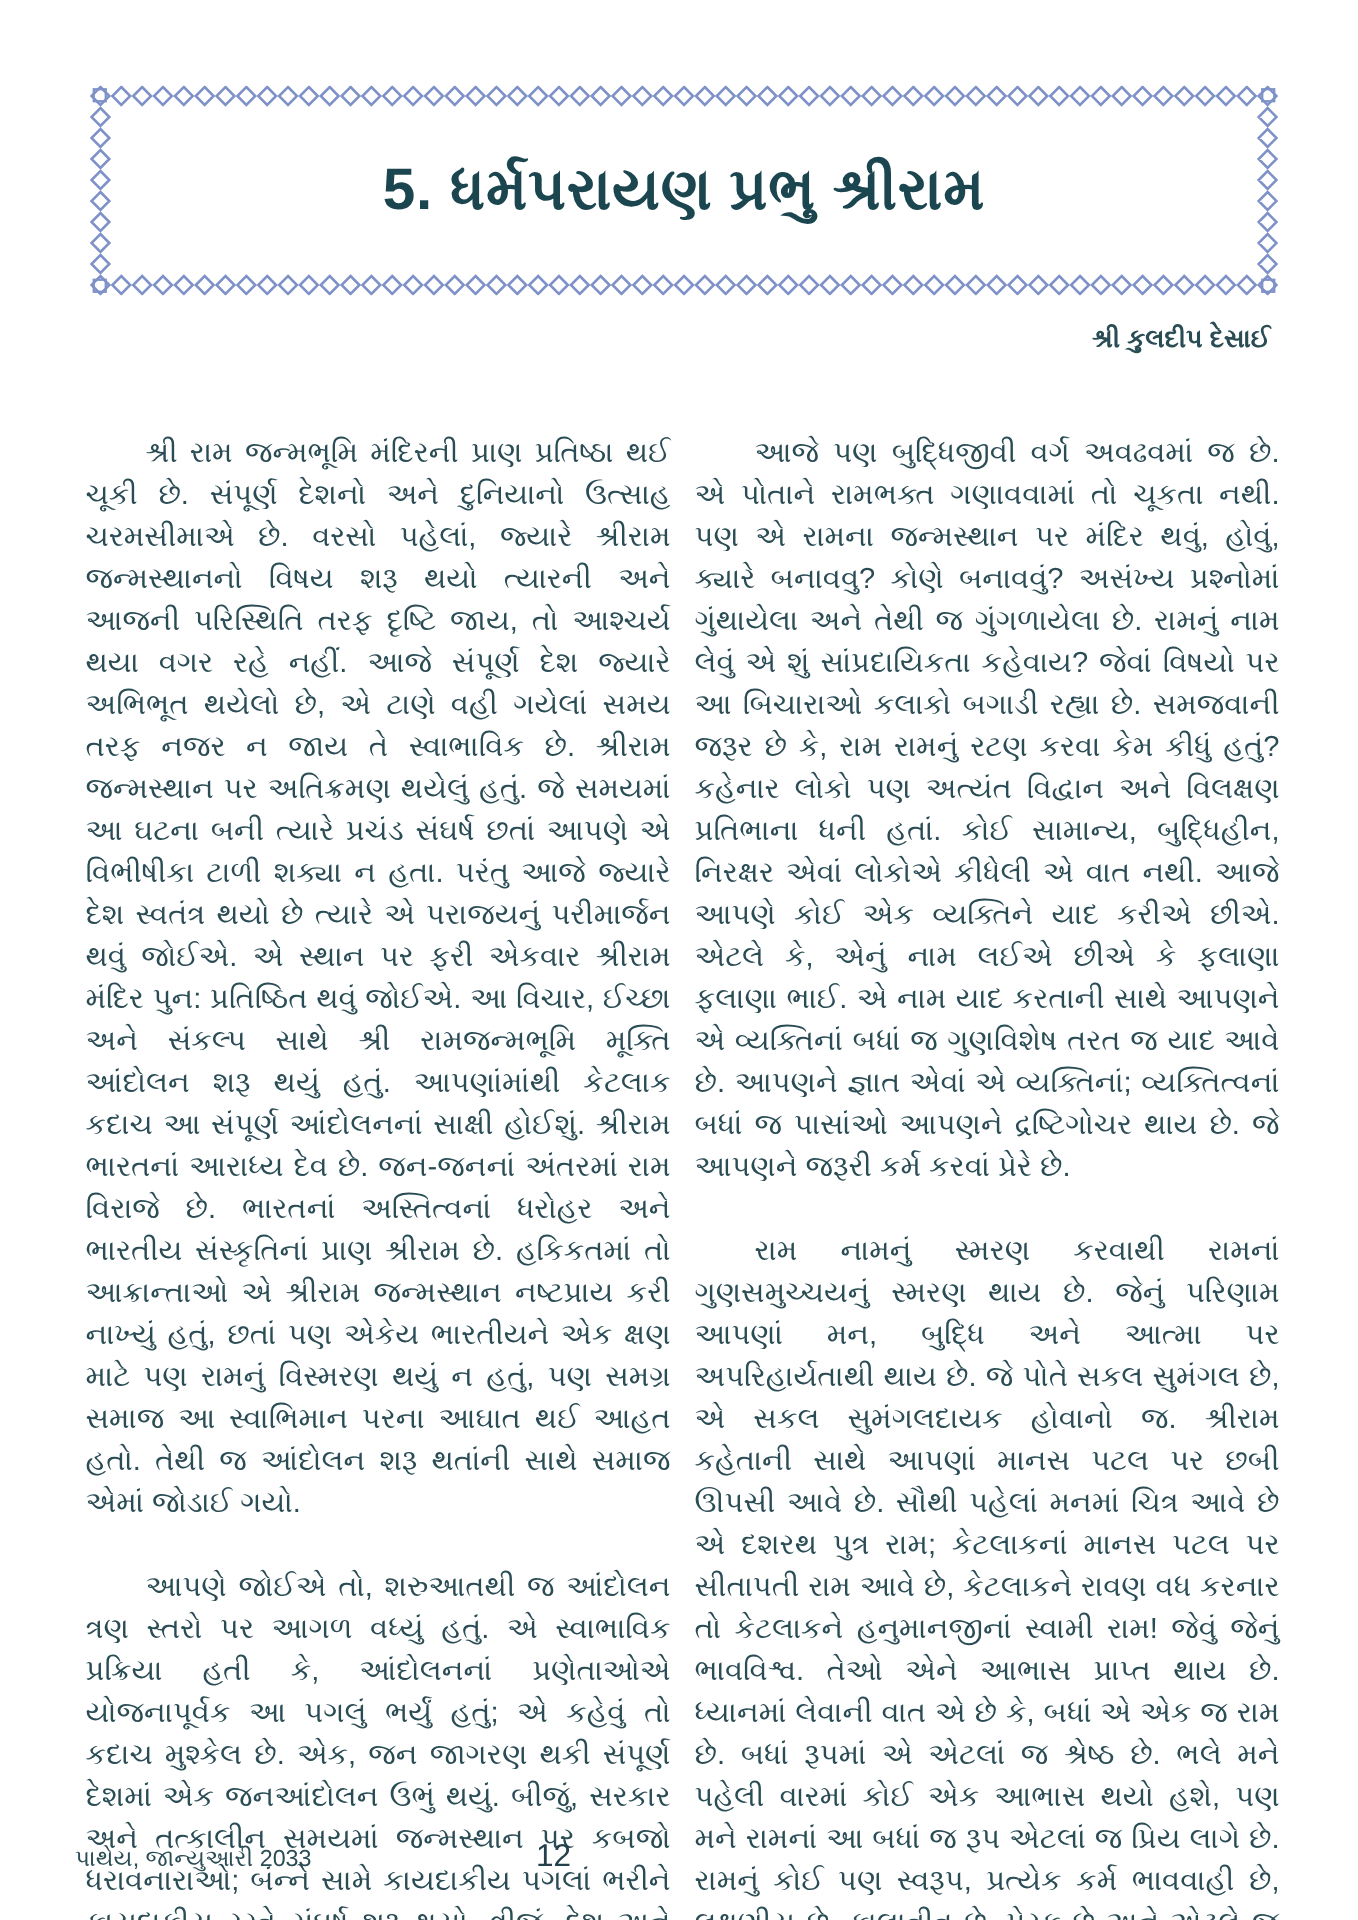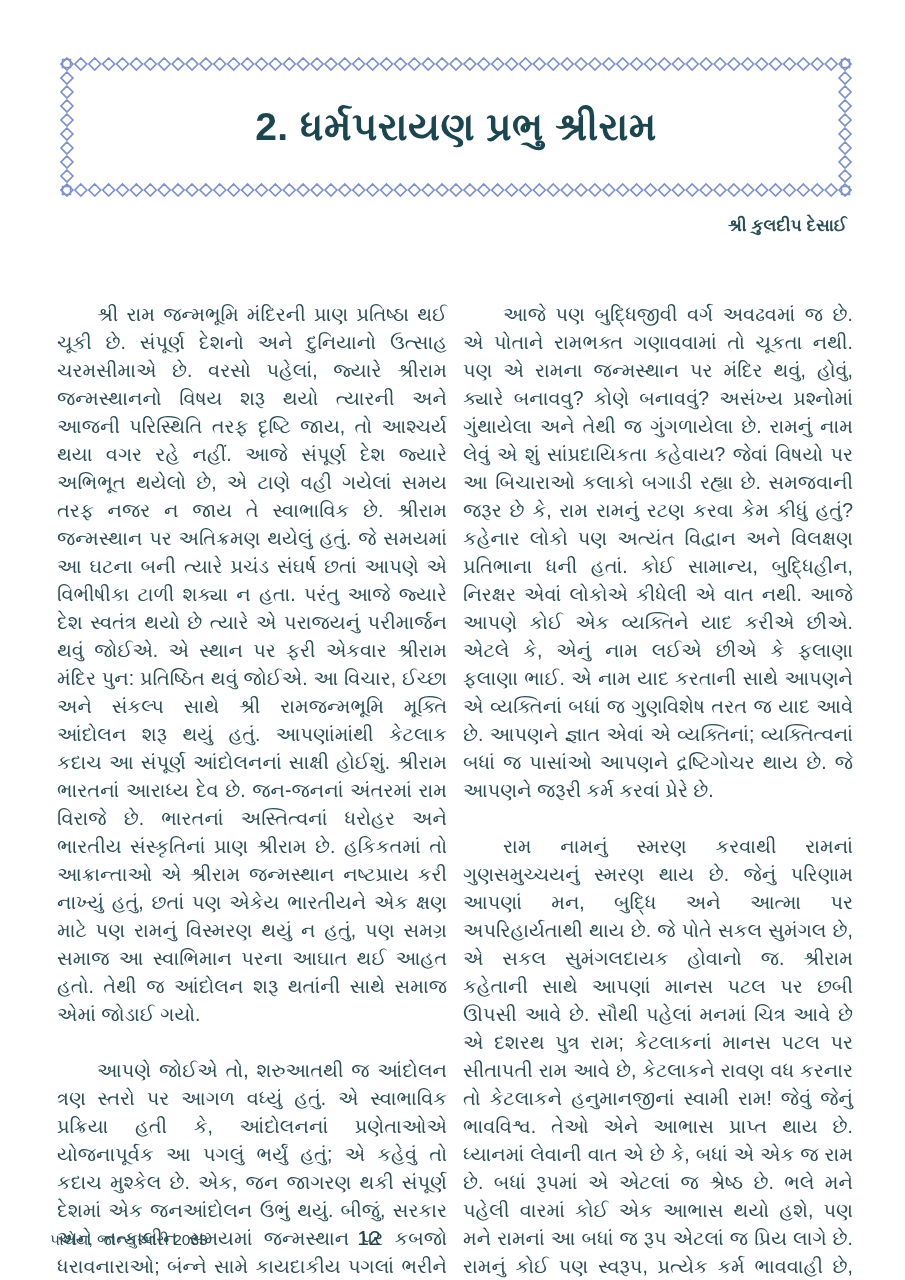--- a/index.html
+++ b/index.html
@@ -57,21 +57,21 @@
     display: flex;
     gap: 16px;
   }
   .col {
     width: 390px;
     text-align: justify;
     font-size: 19.4px;
     line-height: 28px;
     color: var(--text);
   }
-  .col p { margin: 12px 0 28px 0; text-indent: 40px; }
+  .col p { margin: 0 0 28px 0; text-indent: 40px; }
   .col p:last-child { margin-bottom: 0; }
   .footer-journal {
     position: absolute;
     left: 50px;
     top: 1231px;
     font-size: 15.5px;
     color: var(--footer);
   }
   .footer-pagenum {
     position: absolute;
@@ -89,21 +89,21 @@
 <div class="page">
 
   <div class="title-box">
     <svg id="border-svg" width="792" height="140" viewBox="0 0 792 140">
         <path d="M6.947368421052632 1L12.894736842105264 7L6.947368421052632 13L1 7ZM6.947368421052632 127L12.894736842105264 133L6.947368421052632 139L1 133ZM20.842105263157897 1L26.789473684210527 7L20.842105263157897 13L14.894736842105265 7ZM20.842105263157897 127L26.789473684210527 133L20.842105263157897 139L14.894736842105265 133ZM34.73684210526316 1L40.68421052631579 7L34.73684210526316 13L28.789473684210527 7ZM34.73684210526316 127L40.68421052631579 133L34.73684210526316 139L28.789473684210527 133ZM48.631578947368425 1L54.578947368421055 7L48.631578947368425 13L42.684210526315795 7ZM48.631578947368425 127L54.578947368421055 133L48.631578947368425 139L42.684210526315795 133ZM62.526315789473685 1L68.47368421052632 7L62.526315789473685 13L56.578947368421055 7ZM62.526315789473685 127L68.47368421052632 133L62.526315789473685 139L56.578947368421055 133ZM76.42105263157895 1L82.36842105263158 7L76.42105263157895 13L70.47368421052632 7ZM76.42105263157895 127L82.36842105263158 133L76.42105263157895 139L70.47368421052632 133ZM90.31578947368422 1L96.26315789473685 7L90.31578947368422 13L84.36842105263159 7ZM90.31578947368422 127L96.26315789473685 133L90.31578947368422 139L84.36842105263159 133ZM104.21052631578948 1L110.15789473684211 7L104.21052631578948 13L98.26315789473685 7ZM104.21052631578948 127L110.15789473684211 133L104.21052631578948 139L98.26315789473685 133ZM118.10526315789474 1L124.05263157894737 7L118.10526315789474 13L112.15789473684211 7ZM118.10526315789474 127L124.05263157894737 133L118.10526315789474 139L112.15789473684211 133ZM132 1L137.94736842105263 7L132 13L126.05263157894737 7ZM132 127L137.94736842105263 133L132 139L126.05263157894737 133ZM145.89473684210526 1L151.8421052631579 7L145.89473684210526 13L139.94736842105263 7ZM145.89473684210526 127L151.8421052631579 133L145.89473684210526 139L139.94736842105263 133ZM159.78947368421052 1L165.73684210526315 7L159.78947368421052 13L153.8421052631579 7ZM159.78947368421052 127L165.73684210526315 133L159.78947368421052 139L153.8421052631579 133ZM173.6842105263158 1L179.63157894736844 7L173.6842105263158 13L167.73684210526318 7ZM173.6842105263158 127L179.63157894736844 133L173.6842105263158 139L167.73684210526318 133ZM187.57894736842107 1L193.5263157894737 7L187.57894736842107 13L181.63157894736844 7ZM187.57894736842107 127L193.5263157894737 133L187.57894736842107 139L181.63157894736844 133ZM201.47368421052633 1L207.42105263157896 7L201.47368421052633 13L195.5263157894737 7ZM201.47368421052633 127L207.42105263157896 133L201.47368421052633 139L195.5263157894737 133ZM215.3684210526316 1L221.31578947368422 7L215.3684210526316 13L209.42105263157896 7ZM215.3684210526316 127L221.31578947368422 133L215.3684210526316 139L209.42105263157896 133ZM229.26315789473685 1L235.21052631578948 7L229.26315789473685 13L223.31578947368422 7ZM229.26315789473685 127L235.21052631578948 133L229.26315789473685 139L223.31578947368422 133ZM243.1578947368421 1L249.10526315789474 7L243.1578947368421 13L237.21052631578948 7ZM243.1578947368421 127L249.10526315789474 133L243.1578947368421 139L237.21052631578948 133ZM257.0526315789474 1L263.00000000000006 7L257.0526315789474 13L251.10526315789477 7ZM257.0526315789474 127L263.00000000000006 133L257.0526315789474 139L251.10526315789477 133ZM270.94736842105266 1L276.8947368421053 7L270.94736842105266 13L265 7ZM270.94736842105266 127L276.8947368421053 133L270.94736842105266 139L265 133ZM284.8421052631579 1L290.7894736842106 7L284.8421052631579 13L278.89473684210526 7ZM284.8421052631579 127L290.7894736842106 133L284.8421052631579 139L278.89473684210526 133ZM298.7368421052632 1L304.68421052631584 7L298.7368421052632 13L292.7894736842105 7ZM298.7368421052632 127L304.68421052631584 133L298.7368421052632 139L292.7894736842105 133ZM312.63157894736844 1L318.5789473684211 7L312.63157894736844 13L306.6842105263158 7ZM312.63157894736844 127L318.5789473684211 133L312.63157894736844 139L306.6842105263158 133ZM326.5263157894737 1L332.47368421052636 7L326.5263157894737 13L320.57894736842104 7ZM326.5263157894737 127L332.47368421052636 133L326.5263157894737 139L320.57894736842104 133ZM340.421052631579 1L346.3684210526317 7L340.421052631579 13L334.47368421052636 7ZM340.421052631579 127L346.3684210526317 133L340.421052631579 139L334.47368421052636 133ZM354.3157894736843 1L360.26315789473693 7L354.3157894736843 13L348.3684210526316 7ZM354.3157894736843 127L360.26315789473693 133L354.3157894736843 139L348.3684210526316 133ZM368.21052631578954 1L374.1578947368422 7L368.21052631578954 13L362.2631578947369 7ZM368.21052631578954 127L374.1578947368422 133L368.21052631578954 139L362.2631578947369 133ZM382.1052631578948 1L388.05263157894746 7L382.1052631578948 13L376.15789473684214 7ZM382.1052631578948 127L388.05263157894746 133L382.1052631578948 139L376.15789473684214 133ZM396.00000000000006 1L401.9473684210527 7L396.00000000000006 13L390.0526315789474 7ZM396.00000000000006 127L401.9473684210527 133L396.00000000000006 139L390.0526315789474 133ZM409.8947368421053 1L415.842105263158 7L409.8947368421053 13L403.94736842105266 7ZM409.8947368421053 127L415.842105263158 133L409.8947368421053 139L403.94736842105266 133ZM423.7894736842106 1L429.73684210526324 7L423.7894736842106 13L417.8421052631579 7ZM423.7894736842106 127L429.73684210526324 133L423.7894736842106 139L417.8421052631579 133ZM437.68421052631584 1L443.6315789473685 7L437.68421052631584 13L431.7368421052632 7ZM437.68421052631584 127L443.6315789473685 133L437.68421052631584 139L431.7368421052632 133ZM451.5789473684211 1L457.52631578947376 7L451.5789473684211 13L445.63157894736844 7ZM451.5789473684211 127L457.52631578947376 133L451.5789473684211 139L445.63157894736844 133ZM465.47368421052636 1L471.421052631579 7L465.47368421052636 13L459.5263157894737 7ZM465.47368421052636 127L471.421052631579 133L465.47368421052636 139L459.5263157894737 133ZM479.3684210526316 1L485.3157894736843 7L479.3684210526316 13L473.42105263157896 7ZM479.3684210526316 127L485.3157894736843 133L479.3684210526316 139L473.42105263157896 133ZM493.2631578947369 1L499.21052631578954 7L493.2631578947369 13L487.3157894736842 7ZM493.2631578947369 127L499.21052631578954 133L493.2631578947369 139L487.3157894736842 133ZM507.15789473684214 1L513.1052631578948 7L507.15789473684214 13L501.2105263157895 7ZM507.15789473684214 127L513.1052631578948 133L507.15789473684214 139L501.2105263157895 133ZM521.0526315789474 1L527 7L521.0526315789474 13L515.1052631578948 7ZM521.0526315789474 127L527 133L521.0526315789474 139L515.1052631578948 133ZM534.9473684210526 1L540.8947368421052 7L534.9473684210526 13L529 7ZM534.9473684210526 127L540.8947368421052 133L534.9473684210526 139L529 133ZM548.8421052631579 1L554.7894736842105 7L548.8421052631579 13L542.8947368421053 7ZM548.8421052631579 127L554.7894736842105 133L548.8421052631579 139L542.8947368421053 133ZM562.7368421052631 1L568.6842105263157 7L562.7368421052631 13L556.7894736842105 7ZM562.7368421052631 127L568.6842105263157 133L562.7368421052631 139L556.7894736842105 133ZM576.6315789473684 1L582.578947368421 7L576.6315789473684 13L570.6842105263158 7ZM576.6315789473684 127L582.578947368421 133L576.6315789473684 139L570.6842105263158 133ZM590.5263157894736 1L596.4736842105262 7L590.5263157894736 13L584.578947368421 7ZM590.5263157894736 127L596.4736842105262 133L590.5263157894736 139L584.578947368421 133ZM604.421052631579 1L610.3684210526316 7L604.421052631579 13L598.4736842105264 7ZM604.421052631579 127L610.3684210526316 133L604.421052631579 139L598.4736842105264 133ZM618.3157894736842 1L624.2631578947368 7L618.3157894736842 13L612.3684210526316 7ZM618.3157894736842 127L624.2631578947368 133L618.3157894736842 139L612.3684210526316 133ZM632.2105263157895 1L638.1578947368421 7L632.2105263157895 13L626.2631578947369 7ZM632.2105263157895 127L638.1578947368421 133L632.2105263157895 139L626.2631578947369 133ZM646.1052631578947 1L652.0526315789473 7L646.1052631578947 13L640.1578947368421 7ZM646.1052631578947 127L652.0526315789473 133L646.1052631578947 139L640.1578947368421 133ZM660 1L665.9473684210526 7L660 13L654.0526315789474 7ZM660 127L665.9473684210526 133L660 139L654.0526315789474 133ZM673.8947368421053 1L679.8421052631579 7L673.8947368421053 13L667.9473684210527 7ZM673.8947368421053 127L679.8421052631579 133L673.8947368421053 139L667.9473684210527 133ZM687.7894736842105 1L693.7368421052631 7L687.7894736842105 13L681.8421052631579 7ZM687.7894736842105 127L693.7368421052631 133L687.7894736842105 139L681.8421052631579 133ZM701.6842105263158 1L707.6315789473684 7L701.6842105263158 13L695.7368421052632 7ZM701.6842105263158 127L707.6315789473684 133L701.6842105263158 139L695.7368421052632 133ZM715.578947368421 1L721.5263157894736 7L715.578947368421 13L709.6315789473684 7ZM715.578947368421 127L721.5263157894736 133L715.578947368421 139L709.6315789473684 133ZM729.4736842105264 1L735.421052631579 7L729.4736842105264 13L723.5263157894738 7ZM729.4736842105264 127L735.421052631579 133L729.4736842105264 139L723.5263157894738 133ZM743.3684210526316 1L749.3157894736842 7L743.3684210526316 13L737.421052631579 7ZM743.3684210526316 127L749.3157894736842 133L743.3684210526316 139L737.421052631579 133ZM757.2631578947369 1L763.2105263157895 7L757.2631578947369 13L751.3157894736843 7ZM757.2631578947369 127L763.2105263157895 133L757.2631578947369 139L751.3157894736843 133ZM771.1578947368421 1L777.1052631578947 7L771.1578947368421 13L765.2105263157895 7ZM771.1578947368421 127L777.1052631578947 133L771.1578947368421 139L765.2105263157895 133ZM785.0526315789474 1L791 7L785.0526315789474 13L779.1052631578948 7ZM785.0526315789474 127L791 133L785.0526315789474 139L779.1052631578948 133ZM6.947368421052632 15L12.894736842105264 21L6.947368421052632 27L1 21ZM785.0526315789474 15L791 21L785.0526315789474 27L779.1052631578948 21ZM6.947368421052632 29L12.894736842105264 35L6.947368421052632 41L1 35ZM785.0526315789474 29L791 35L785.0526315789474 41L779.1052631578948 35ZM6.947368421052632 43L12.894736842105264 49L6.947368421052632 55L1 49ZM785.0526315789474 43L791 49L785.0526315789474 55L779.1052631578948 49ZM6.947368421052632 57L12.894736842105264 63L6.947368421052632 69L1 63ZM785.0526315789474 57L791 63L785.0526315789474 69L779.1052631578948 63ZM6.947368421052632 71L12.894736842105264 77L6.947368421052632 83L1 77ZM785.0526315789474 71L791 77L785.0526315789474 83L779.1052631578948 77ZM6.947368421052632 85L12.894736842105264 91L6.947368421052632 97L1 91ZM785.0526315789474 85L791 91L785.0526315789474 97L779.1052631578948 91ZM6.947368421052632 99L12.894736842105264 105L6.947368421052632 111L1 105ZM785.0526315789474 99L791 105L785.0526315789474 111L779.1052631578948 105ZM6.947368421052632 113L12.894736842105264 119L6.947368421052632 125L1 119ZM785.0526315789474 113L791 119L785.0526315789474 125L779.1052631578948 119Z" fill="none" stroke="#7e91c8" stroke-width="1.7"></path>
         <rect x="2.5" y="2.5" width="8" height="8" fill="none" stroke="#7e91c8" stroke-width="1.5"></rect>
         <rect x="781.5" y="2.5" width="8" height="8" fill="none" stroke="#7e91c8" stroke-width="1.5"></rect>
         <rect x="2.5" y="129.5" width="8" height="8" fill="none" stroke="#7e91c8" stroke-width="1.5"></rect>
         <rect x="781.5" y="129.5" width="8" height="8" fill="none" stroke="#7e91c8" stroke-width="1.5"></rect>
       </svg>
-    <div class="title-text">2. ધર્મપરાયણ પ્રભુ શ્રીરામ</div>
+    <div class="title-text">5. ધર્મપરાયણ પ્રભુ શ્રીરામ</div>
   </div>
 
   <div class="author">શ્રી કુલદીપ દેસાઈ</div>
 
   <div class="columns">
     <div class="col">
       <p>શ્રી રામ જન્મભૂમિ મંદિરની પ્રાણ પ્રતિષ્ઠા થઈ ચૂકી છે. સંપૂર્ણ દેશનો અને દુનિયાનો ઉત્સાહ ચરમસીમાએ છે. વરસો પહેલાં, જ્યારે શ્રીરામ જન્મસ્થાનનો વિષય શરૂ થયો ત્યારની અને આજની પરિસ્થિતિ તરફ દૃષ્ટિ જાય, તો આશ્ચર્ય થયા વગર રહે નહીં. આજે સંપૂર્ણ દેશ જ્યારે અભિભૂત થયેલો છે, એ ટાણે વહી ગયેલાં સમય તરફ નજર ન જાય તે સ્વાભાવિક છે. શ્રીરામ જન્મસ્થાન પર અતિક્રમણ થયેલું હતું. જે સમયમાં આ ઘટના બની ત્યારે પ્રચંડ સંઘર્ષ છતાં આપણે એ વિભીષીકા ટાળી શક્યા ન હતા. પરંતુ આજે જ્યારે દેશ સ્વતંત્ર થયો છે ત્યારે એ પરાજયનું પરીમાર્જન થવું જોઈએ. એ સ્થાન પર ફરી એકવાર શ્રીરામ મંદિર પુન: પ્રતિષ્ઠિત થવું જોઈએ. આ વિચાર, ઈચ્છા અને સંકલ્પ સાથે શ્રી રામજન્મભૂમિ મૂક્તિ આંદોલન શરૂ થયું હતું. આપણાંમાંથી કેટલાક કદાચ આ સંપૂર્ણ આંદોલનનાં સાક્ષી હોઈશું. શ્રીરામ ભારતનાં આરાધ્ય દેવ છે. જન-જનનાં અંતરમાં રામ વિરાજે છે. ભારતનાં અસ્તિત્વનાં ધરોહર અને ભારતીય સંસ્કૃતિનાં પ્રાણ શ્રીરામ છે. હકિકતમાં તો આક્રાન્તાઓ એ શ્રીરામ જન્મસ્થાન નષ્ટપ્રાય કરી નાખ્યું હતું, છતાં પણ એકેય ભારતીયને એક ક્ષણ માટે પણ રામનું વિસ્મરણ થયું ન હતું, પણ સમગ્ર સમાજ આ સ્વાભિમાન પરના આઘાત થઈ આહત હતો. તેથી જ આંદોલન શરૂ થતાંની સાથે સમાજ એમાં જોડાઈ ગયો.</p>
       <p>આપણે જોઈએ તો, શરુઆતથી જ આંદોલન ત્રણ સ્તરો પર આગળ વધ્યું હતું. એ સ્વાભાવિક પ્રક્રિયા હતી કે, આંદોલનનાં પ્રણેતાઓએ યોજનાપૂર્વક આ પગલું ભર્યું હતું; એ કહેવું તો કદાચ મુશ્કેલ છે. એક, જન જાગરણ થકી સંપૂર્ણ દેશમાં એક જનઆંદોલન ઉભું થયું. બીજું, સરકાર અને તત્કાલીન સમયમાં જન્મસ્થાન પર કબજો ધરાવનારાઓ; બંન્ને સામે કાયદાકીય પગલાં ભરીને કાયદાકીય રસ્તે સંઘર્ષ શરૂ થયો. ત્રીજું, દેશ અને દુનિયામાં અત્યંત પ્રભાવશાળી એવાં બૌદ્ધિકોની સાથે વૈચારિક સ્તરે સંઘર્ષ શરૂ થયો. આજે પરિણામ આપણી સામે છે. આખાં આંદોલન પર દૃષ્ટિક્ષેપ કર્યા વગર પણ આપણે જોઈ શકીએ છીએ કે, જનતા સાક્ષાત જનાર્દન બનીને વિજયી થઈ છે. લોકોની શ્રદ્ધા, આસ્થા, ભક્તિનો વિજય થયો છે. ન્યાયતંત્ર એ એકમતે શ્રીરામ જન્મસ્થાન તરફી ચુકાદો આપ્યો છે. પરંતુ,..............</p>
     </div>
     <div class="col">

